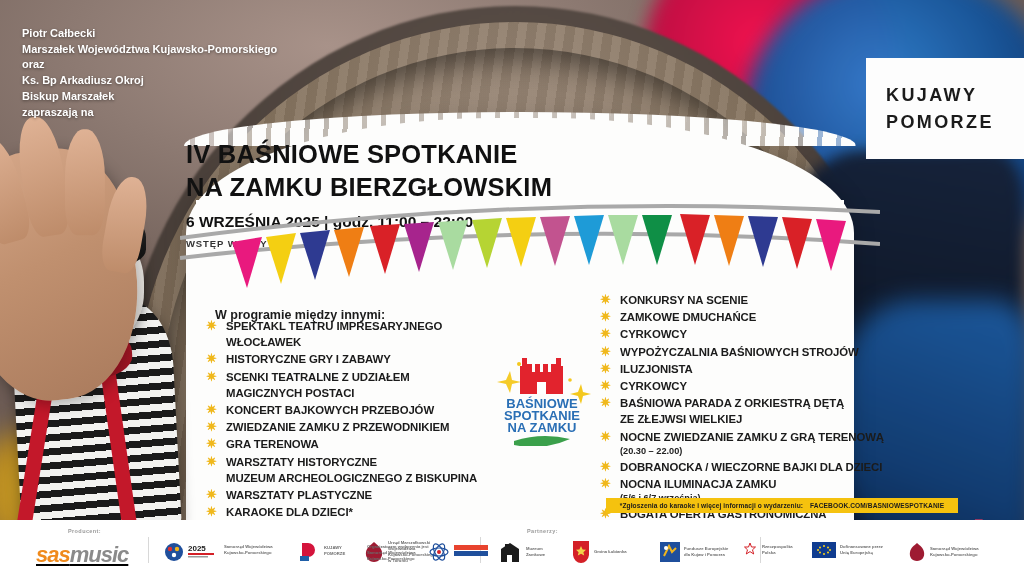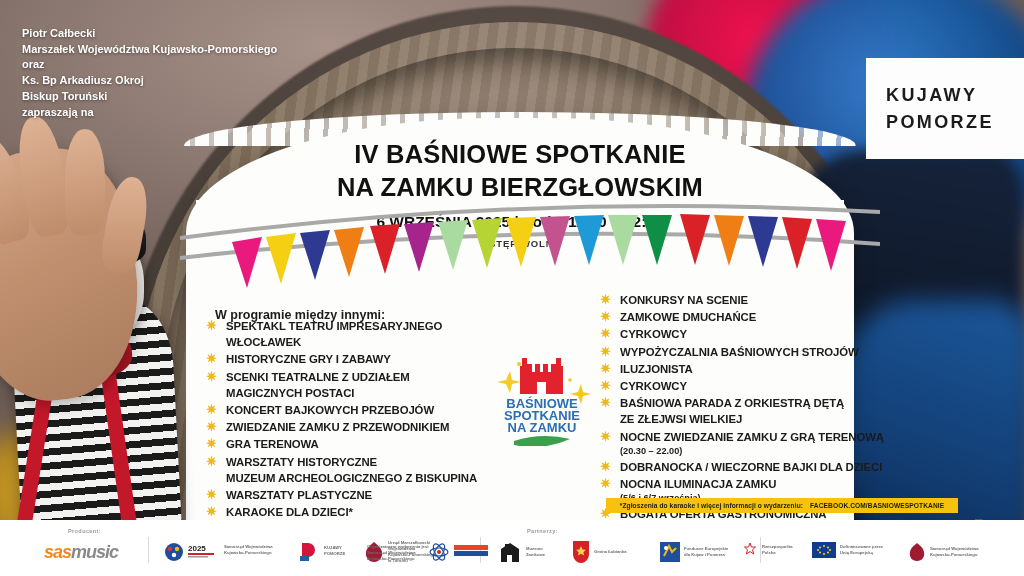--- a/index.html
+++ b/index.html
@@ -163,21 +163,21 @@
 
   
   .invite{
     position:absolute; left:22px; top:26px; width:420px;
     color:#fff; font-size:11px; font-weight:700; line-height:1.43;
     text-shadow:0 1px 3px rgba(0,0,0,.45);
   }
   .invite div{ white-space:nowrap; }
 
   
-  .title-wrap{ position:absolute; left:186px; top:138px; width:668px; text-align:center; }
+  .title-wrap{ position:absolute; left:186px; top:138px; width:668px; }
   .t-main{ font-size:25.5px; font-weight:800; color:#111; letter-spacing:.2px; line-height:1.3; }
   .t-date{ font-size:15.5px; font-weight:700; color:#111; margin-top:9px; }
   .t-free{ font-size:9.5px; font-weight:700; color:#333; letter-spacing:.9px; margin-top:7px; }
 
   
   .bunting{ position:absolute; left:180px; top:196px; width:700px; height:95px; }
   .bunting svg{ display:block; }
 
   
   .prog-head{
@@ -218,21 +218,21 @@
   }
   .foot-label{
     position:absolute; font-size:5.5px; font-weight:700; color:#9a9a9a; letter-spacing:.4px;
   }
   .lbl-prod{ left:68px; top:8px; }
   .lbl-part{ left:527px; top:8px; }
   .divider{ position:absolute; top:17px; width:1px; height:26px; background:#d8d8d8; }
   .sp{ position:absolute; display:flex; align-items:center; gap:4px; }
   .sp-txt{ font-size:4.2px; font-weight:600; color:#6b6b6b; line-height:1.45; white-space:pre-line; }
 
-  .sas{ position:absolute; left:44px; top:22px; font-size:18px; font-weight:800; font-style:italic; letter-spacing:-1px; }
+  .sas{ position:absolute; left:36px; top:22px; font-size:22px; font-weight:800; font-style:italic; letter-spacing:-1px;text-decoration:underline; }
   .sas .a{ color:#f08a1c; }
   .sas .b{ color:#8a8a8a; }
 
   
   .wm{
     position:absolute; left:716px; top:512px;
     font-size:44px; font-weight:800; letter-spacing:-1px;
     color:rgba(233,60,95,.62);
     font-family:"DejaVu Sans", sans-serif;
   }
@@ -273,21 +273,21 @@
       <div class="finger f3"></div>
       <div class="finger f4"></div>
     </div>
   </div>
 
   <div class="invite">
     <div>Piotr Całbecki</div>
     <div>Marszałek Województwa Kujawsko-Pomorskiego</div>
     <div>oraz</div>
     <div>Ks. Bp Arkadiusz Okroj</div>
-    <div>Biskup Toruński</div>
+    <div>Biskup Marszałek</div>
     <div>zapraszają na</div>
   </div>
 
   <div class="kp-box">
     <span>KUJAWY</span>
     <span>POMORZE</span>
   </div>
 
   <div class="title-wrap">
     <div class="t-main">IV BAŚNIOWE SPOTKANIE</div>

